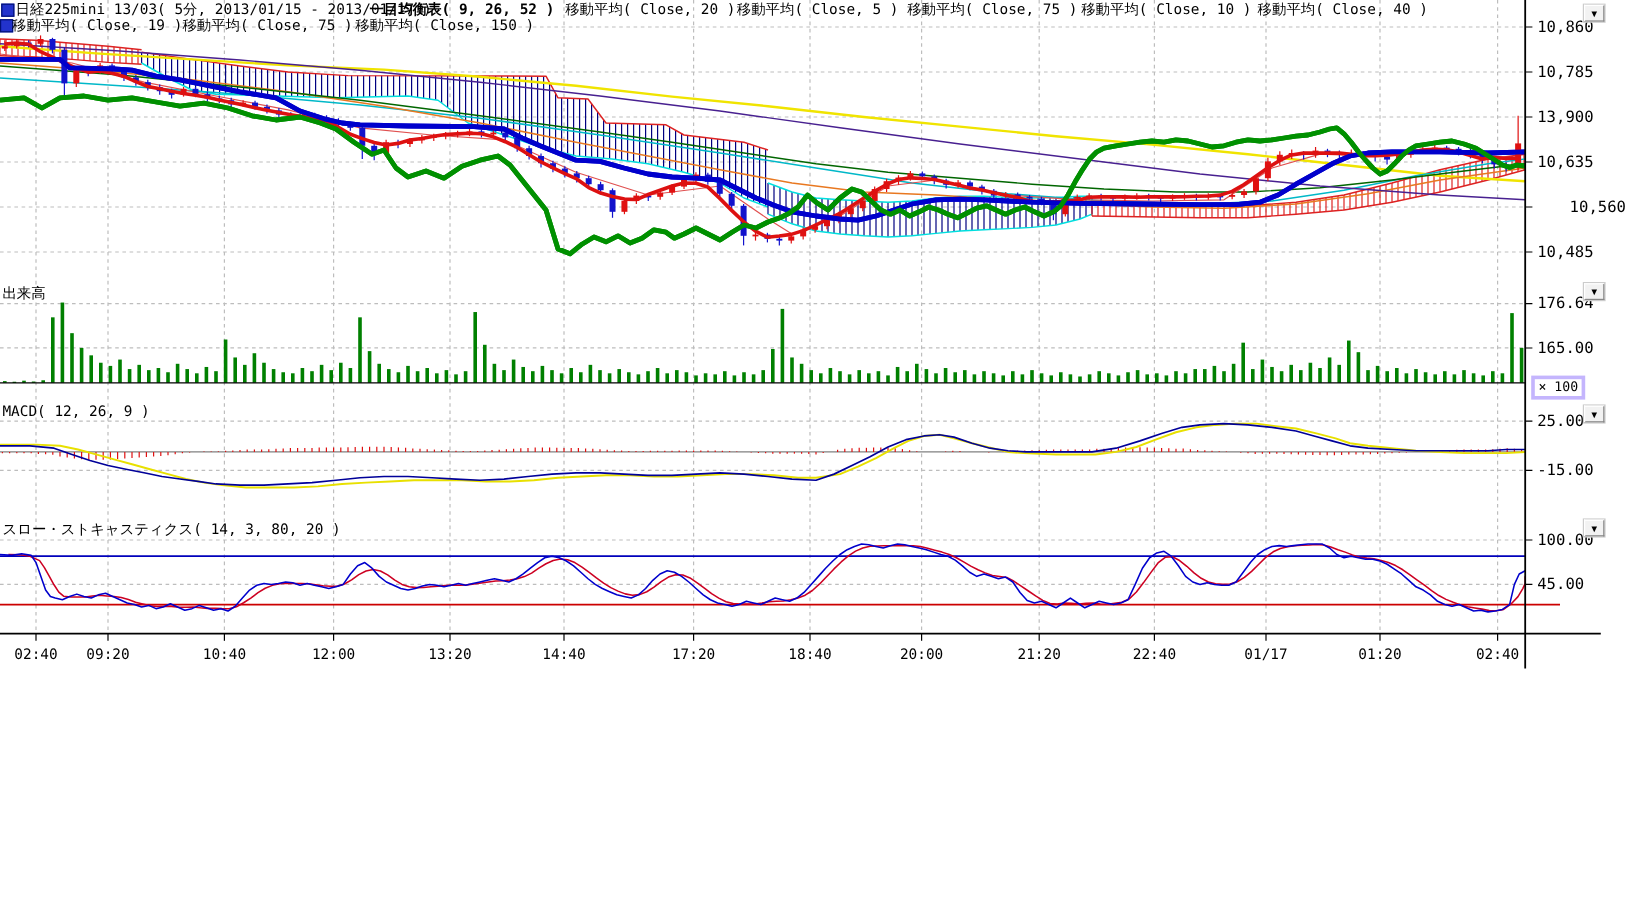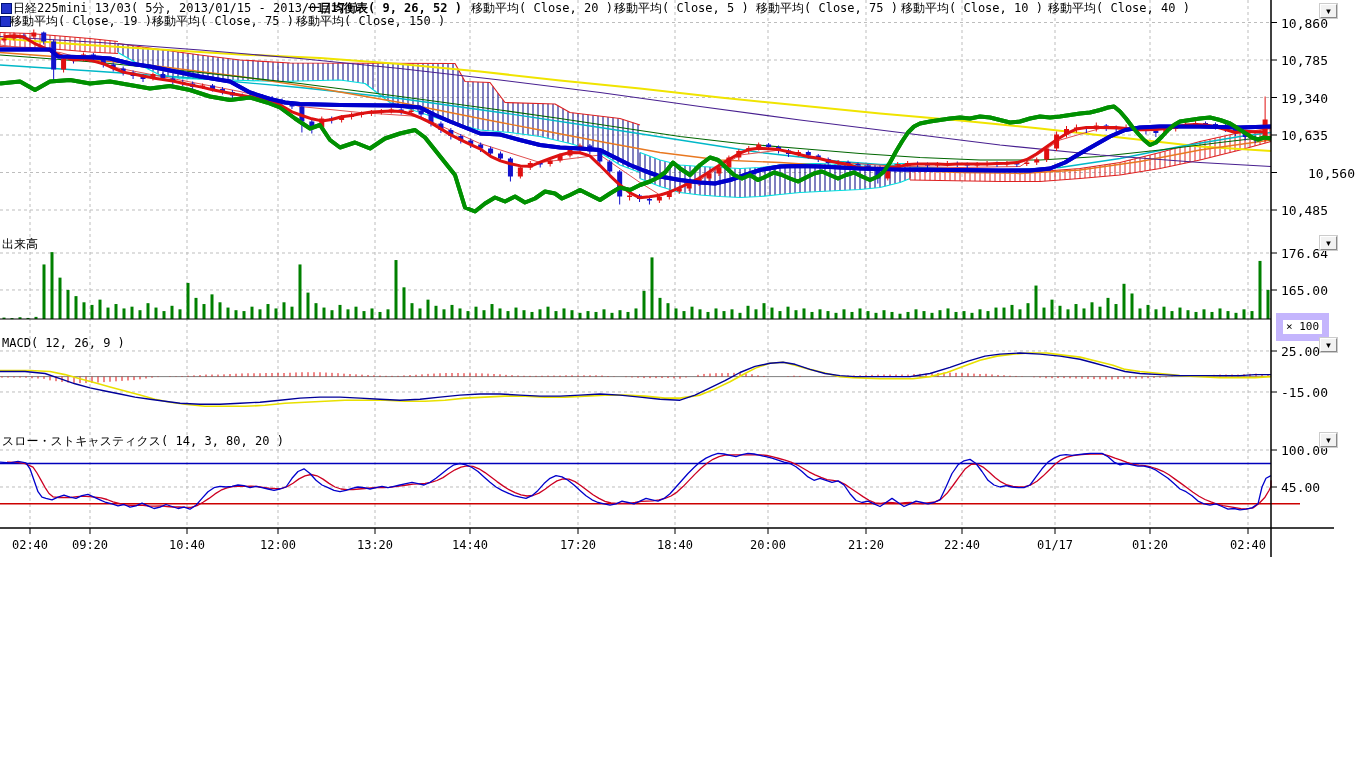--- a/index.html
+++ b/index.html
@@ -8,21 +8,21 @@
   #chart-svg{position:absolute;left:0;top:0;}
   .hdr-item{position:absolute;font-size:12px;color:#000;white-space:pre;line-height:13px;}
   .legend-swatch{position:absolute;width:9px;height:9px;background:#2233cc;border:1px solid #001177;}
   .panel-label{position:absolute;font-size:12px;color:#000;white-space:pre;background:rgba(255,255,255,0.0);}
   .ylab{position:absolute;font-size:13px;color:#000;white-space:pre;}
   .xlab{position:absolute;font-size:12px;color:#000;white-space:pre;transform:translateX(-50%);}
   .ddbtn{position:absolute;width:17px;height:14px;background:#f2f2f2;border-top:1px solid #fff;
     border-left:1px solid #fff;border-right:1px solid #888;border-bottom:1px solid #888;
     box-shadow:0 0 0 1px #ccc;font-size:8px;line-height:13px;text-align:center;color:#000;
     cursor:pointer;padding:0;}
-  .mult-box{position:absolute;border:7px solid #c4b5fd;background:#fff;font-size:11px;line-height:14px;
+  .mult-box{position:absolute;border:3px solid #c4b5fd;background:#fff;font-size:11px;line-height:14px;
     padding:0 3px;color:#000;white-space:pre;}
 </style>
 </head>
 <body>
 
 <div id="stage">
   <svg id="chart-svg" width="1366" height="768">
       <line x1="30" y1="0" x2="30" y2="528" stroke="#bdbdbd" stroke-width="1" stroke-dasharray="3,3"></line>
       <line x1="90" y1="0" x2="90" y2="528" stroke="#bdbdbd" stroke-width="1" stroke-dasharray="3,3"></line>
       <line x1="187" y1="0" x2="187" y2="528" stroke="#bdbdbd" stroke-width="1" stroke-dasharray="3,3"></line>
@@ -994,21 +994,21 @@
     <span class="hdr-item" style="top: 15px; left: 296px;" id="h22">移動平均( Close, 150 )</span>
   </div>
 
   <div class="panel-label" style="left:2px;top:236px;">出来高</div>
   <div class="panel-label" style="left:2px;top:336px;">MACD( 12, 26, 9 )</div>
   <div class="panel-label" style="left:2px;top:433px;">スロー・ストキャスティクス( 14, 3, 80, 20 )</div>
 
   <div id="ylabels">
       <div class="ylab" style="left: 1281px; top: 15.5px;">10,860</div>
       <div class="ylab" style="left: 1281px; top: 53px;">10,785</div>
-      <div class="ylab" style="left: 1281px; top: 90.5px;">19,340</div>
+      <div class="ylab" style="left: 1281px; top: 90.5px;">13,900</div>
       <div class="ylab" style="left: 1281px; top: 128px;">10,635</div>
       <div class="ylab" style="left: 1308px; top: 165.5px;">10,560</div>
       <div class="ylab" style="left: 1281px; top: 203px;">10,485</div>
       <div class="ylab" style="left: 1281px; top: 246px;">176.64</div>
       <div class="ylab" style="left: 1281px; top: 283px;">165.00</div>
       <div class="ylab" style="left: 1281px; top: 344px;">25.00</div>
       <div class="ylab" style="left: 1281px; top: 385px;">-15.00</div>
       <div class="ylab" style="left: 1281px; top: 443px;">100.00</div>
       <div class="ylab" style="left: 1281px; top: 480px;">45.00</div>
     </div>

